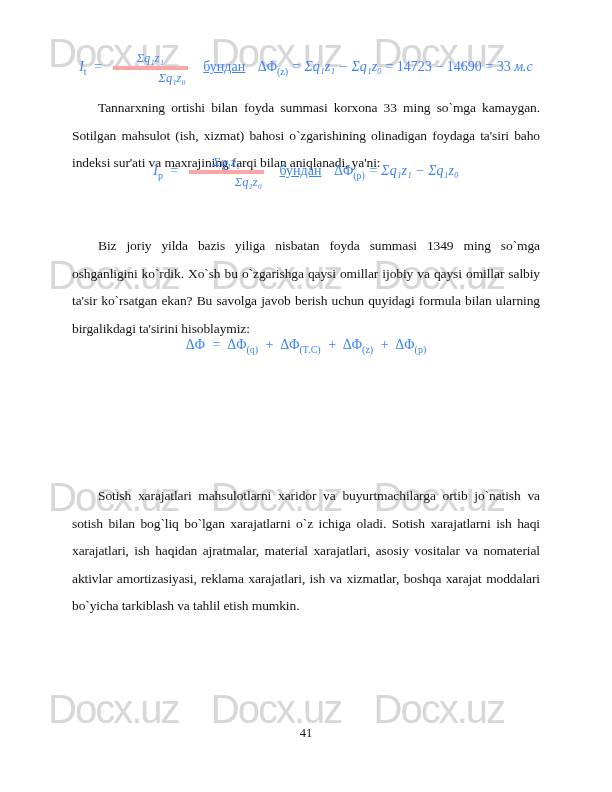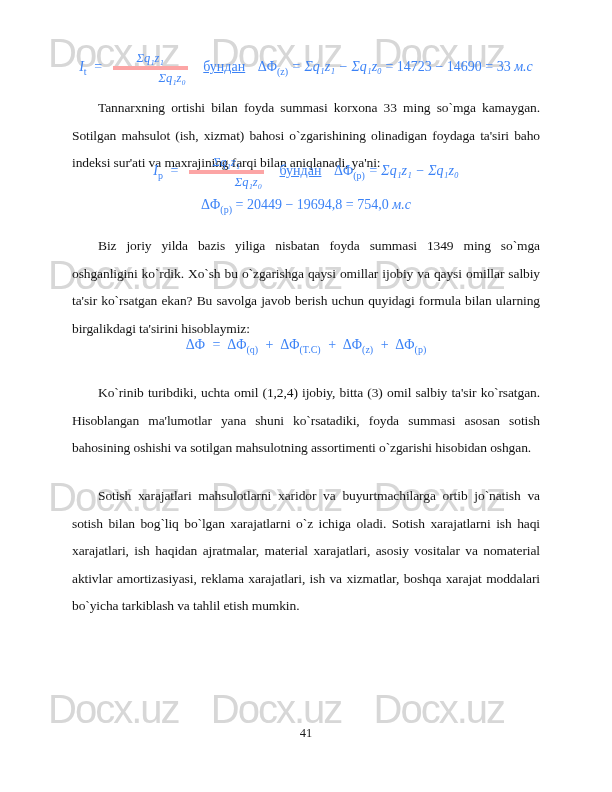--- a/index.html
+++ b/index.html
@@ -110,42 +110,36 @@
 
   <div class="formula" id="f2">
     <div class="f-line">
       <span class="fi">I</span><sub>p</sub>
       <span class="op">=</span>
       <span class="frac"><span class="num fe">Σq₁z₁</span><span class="den fe">Σq₁z₀</span></span>
       <span class="conn">бундан</span>
       <span class="fn">ΔΦ</span><sub>(p)</sub>
       <span class="fe">= Σq₁z₁ − Σq₁z₀</span>
     </div>
-    <div class="f-line">
-      <span class="fn">ΔΦ</span><sub>(p)</sub>
-      <span class="fn">= 20449 − 19694,8 = 754,0</span>
-      <span class="funit">м.с</span>
-    </div>
   </div>
 
   <p class="para" id="p2">Biz joriy yilda bazis yiliga nisbatan foyda summasi 1349 ming so`mga oshganligini ko`rdik. Xo`sh bu o`zgarishga qaysi omillar ijobiy va qaysi omillar salbiy ta'sir ko`rsatgan ekan? Bu savolga javob berish uchun quyidagi formula bilan ularning birgalikdagi ta'sirini hisoblaymiz:</p>
 
   <div class="formula" id="f3">
     <div class="f-line">
       <span class="fn">ΔΦ</span>
       <span class="op">=</span>
       <span><span class="fn">ΔΦ</span><sub>(q)</sub></span>
       <span class="op">+</span>
       <span><span class="fn">ΔΦ</span><sub>(T.C)</sub></span>
       <span class="op">+</span>
       <span><span class="fn">ΔΦ</span><sub>(z)</sub></span>
       <span class="op">+</span>
       <span><span class="fn">ΔΦ</span><sub>(p)</sub></span>
     </div>
   </div>
 
-  <p class="para" id="p3">Ko`rinib turibdiki, uchta omil (1,2,4) ijobiy, bitta (3) omil salbiy ta'sir ko`rsatgan. Hisoblangan ma'lumotlar yana shuni ko`rsatadiki, foyda summasi asosan sotish bahosining oshishi va sotilgan mahsulotning assortimenti o`zgarishi hisobidan oshgan.</p>
 
   <p class="para" id="p4">Sotish xarajatlari mahsulotlarni xaridor va buyurtmachilarga ortib jo`natish va sotish bilan bog`liq bo`lgan xarajatlarni o`z ichiga oladi. Sotish xarajatlarni ish haqi xarajatlari, ish haqidan ajratmalar, material xarajatlari, asosiy vositalar va nomaterial aktivlar amortizasiyasi, reklama xarajatlari, ish va xizmatlar, boshqa xarajat moddalari bo`yicha tarkiblash va tahlil etish mumkin.</p>
 
   <div class="page-number">41</div>
 
 </div>
 
 </body></html>

